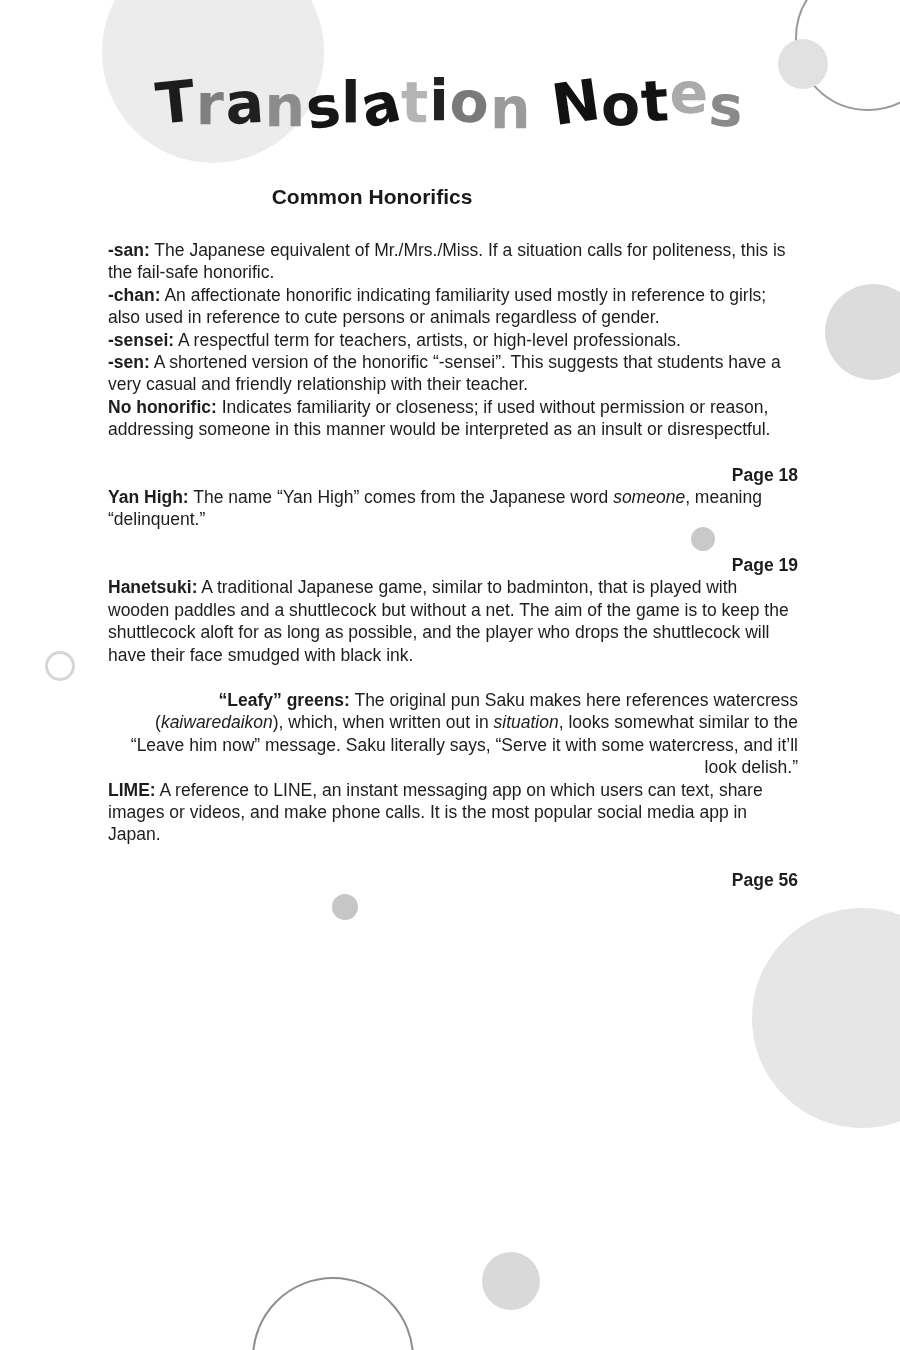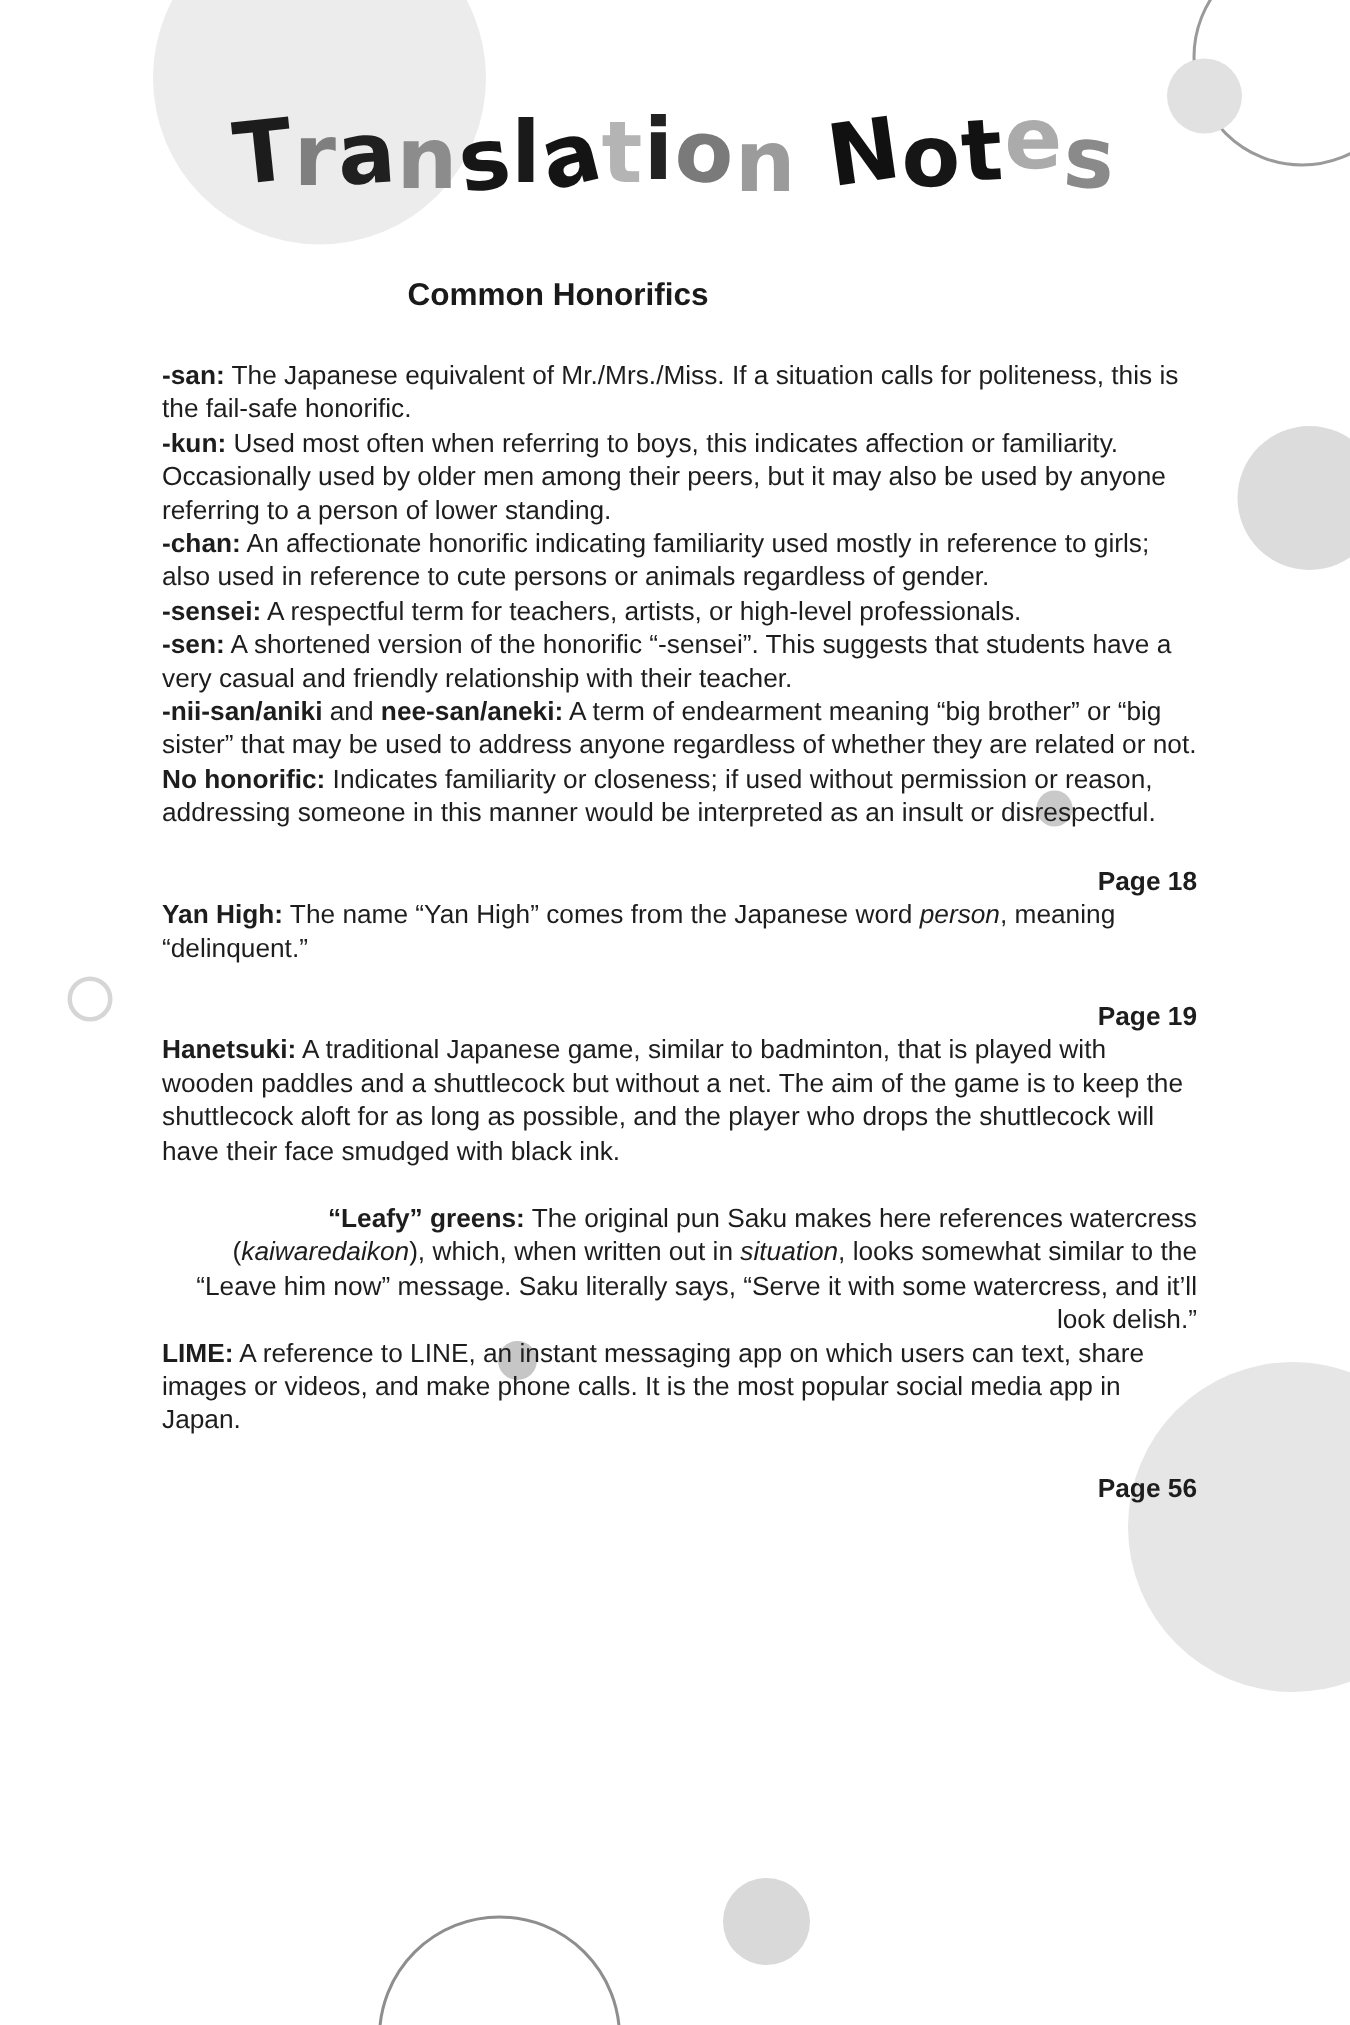--- a/index.html
+++ b/index.html
@@ -56,26 +56,24 @@
 <div class="shape ring-left"></div>
 <div class="shape dot-leafy"></div>
 <div class="shape fill-rbig"></div>
 <div class="shape dot-bot"></div>
 <div class="shape ring-bot"></div>
 
 <div class="title" id="title"><span style="color: rgb(28, 28, 28); transform: translateY(0px) rotate(-6deg);">T</span><span style="color: rgb(127, 127, 127); transform: translateY(2px) rotate(0deg);">r</span><span style="color: rgb(32, 32, 32); transform: translateY(1px) rotate(-4deg);">a</span><span style="color: rgb(140, 140, 140); transform: translateY(4px) rotate(0deg);">n</span><span style="color: rgb(22, 22, 22); transform: translateY(5px) rotate(-8deg);">s</span><span style="color: rgb(26, 26, 26); transform: translateY(0px) rotate(0deg);">l</span><span style="color: rgb(20, 20, 20); transform: translateY(2px) rotate(-14deg);">a</span><span style="color: rgb(180, 180, 180); transform: translateY(0px) rotate(0deg);">t</span><span style="color: rgb(34, 34, 34); transform: translateY(-2px) rotate(0deg);">i</span><span style="color: rgb(122, 122, 122); transform: translateY(0px) rotate(6deg);">o</span><span style="color: rgb(155, 155, 155); transform: translateY(6px) rotate(0deg);">n</span><span style="color: rgb(0, 0, 0); transform: translateY(0px) rotate(0deg);"> </span><span style="color: rgb(17, 17, 17); transform: translateY(0px) rotate(-8deg);">N</span><span style="color: rgb(22, 22, 22); transform: translateY(3px) rotate(0deg);">o</span><span style="color: rgb(18, 18, 18); transform: translateY(-1px) rotate(-4deg);">t</span><span style="color: rgb(171, 171, 171); transform: translateY(-9px) rotate(0deg);">e</span><span style="color: rgb(138, 138, 138); transform: translateY(4px) rotate(4deg);">s</span></div>
 <div class="heading">Common Honorifics</div>
 <div class="body-text" id="notes-body">
     <p><span class="bi">-san</span><span class="b">:</span><span> The Japanese equivalent of Mr./Mrs./Miss. If a situation calls for politeness, this is the fail-safe honorific.</span></p>
-    <p><span class="bi">-kun</span><span class="b">:</span><span> Used most often when referring to boys, this indicates affection or familiarity. Occasionally used by older men among their peers, but it may also be used by anyone referring to a person of lower standing.</span></p>
     <p><span class="bi">-chan</span><span class="b">:</span><span> An affectionate honorific indicating familiarity used mostly in reference to girls; also used in reference to cute persons or animals regardless of gender.</span></p>
     <p><span class="bi">-sensei</span><span class="b">:</span><span> A respectful term for teachers, artists, or high-level professionals.</span></p>
     <p><span class="bi">-sen</span><span class="b">:</span><span> A shortened version of the honorific “-sensei”. This suggests that students have a very casual and friendly relationship with their teacher.</span></p>
-    <p><span class="bi">-nii-san/aniki</span><span> and </span><span class="bi">nee-san/aneki</span><span class="b">:</span><span> A term of endearment meaning “big brother” or “big sister” that may be used to address anyone regardless of whether they are related or not.</span></p>
     <p><span class="b">No honorific:</span><span> Indicates familiarity or closeness; if used without permission or reason, addressing someone in this manner would be interpreted as an insult or disrespectful.</span></p>
     <p class="mt"><span class="b">Page 18</span></p>
-    <p><span class="b">Yan High:</span><span> The name “Yan High” comes from the Japanese word </span><span class="i">person</span><span>, meaning “delinquent.”</span></p>
+    <p><span class="b">Yan High:</span><span> The name “Yan High” comes from the Japanese word </span><span class="i">someone</span><span>, meaning “delinquent.”</span></p>
     <p class="mt"><span class="b">Page 19</span></p>
     <p><span class="bi">Hanetsuki</span><span class="b">:</span><span> A traditional Japanese game, similar to badminton, that is played with wooden paddles and a shuttlecock but without a net. The aim of the game is to keep the shuttlecock aloft for as long as possible, and the player who drops the shuttlecock will have their face smudged with black ink.</span></p>
     <p class="mt"><span class="b">“Leafy” greens:</span><span> The original pun Saku makes here references watercress (</span><span class="i">kaiwaredaikon</span><span>), which, when written out in </span><span class="i">situation</span><span>, looks somewhat similar to the “Leave him now” message. Saku literally says, “Serve it with some watercress, and it’ll look delish.”</span></p>
     <p><span class="b">LIME:</span><span> A reference to LINE, an instant messaging app on which users can text, share images or videos, and make phone calls. It is the most popular social media app in Japan.</span></p>
     <p class="mt"><span class="b">Page 56</span></p>
   </div>
 
 </body></html>

